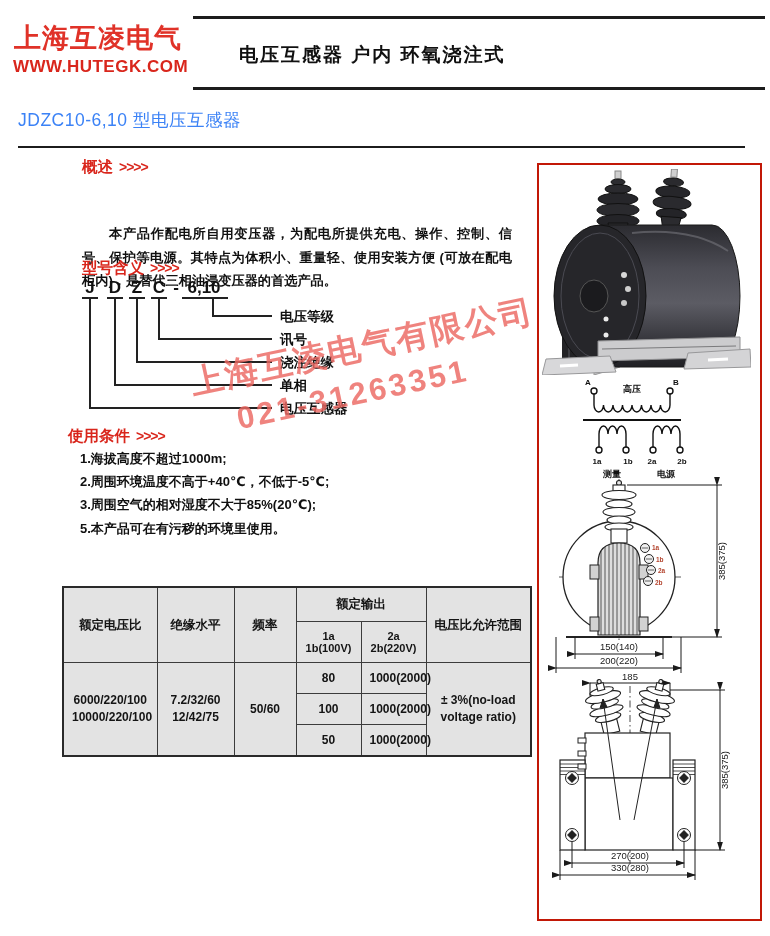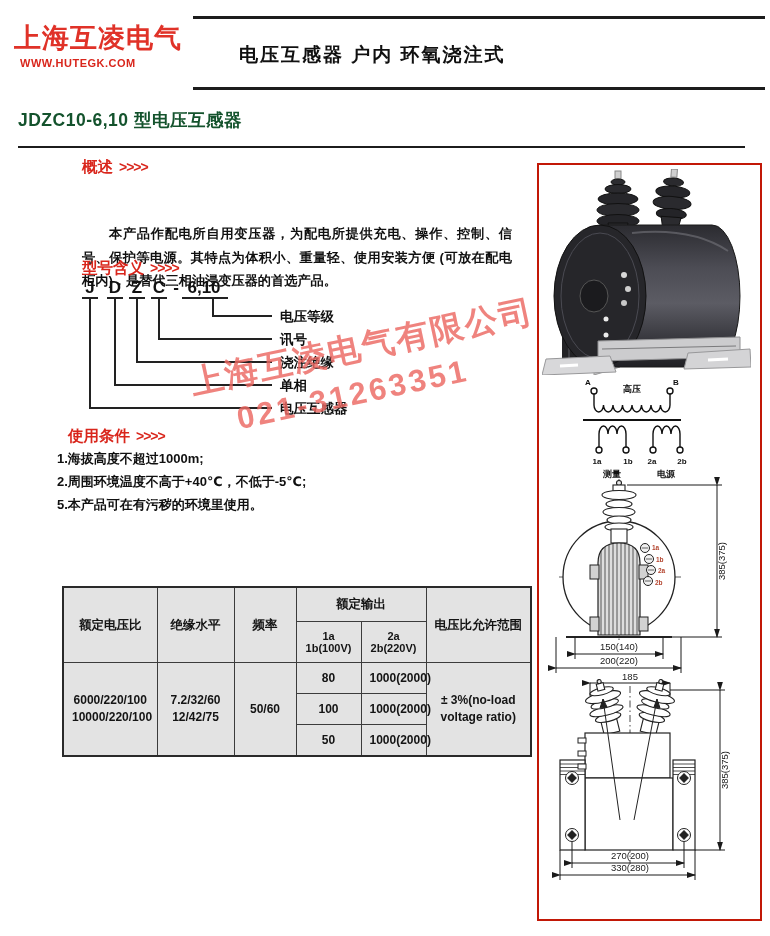--- a/index.html
+++ b/index.html
@@ -3,31 +3,31 @@
 <meta charset="utf-8">
 <style>
   * { margin:0; padding:0; box-sizing:border-box; }
   html,body { width:770px; height:936px; background:#fff; }
   body { position:relative; font-family:"Liberation Sans","DejaVu Sans",sans-serif; color:#141414; overflow:hidden; }
   .abs { position:absolute; }
   .hline { position:absolute; background:#1c1c1c; height:2.5px; }
   .thin  { height:2px; }
   
   .logo { left:14px; top:20px; font-size:27px; font-weight:900; color:#e03228; letter-spacing:1px; }
-  .website { left:13px; top:57px; font-size:11px; font-weight:700; color:#d9261c; letter-spacing:.5px;margin-left:7px; }
+  .website { left:13px; top:57px; font-size:17px; font-weight:700; color:#d9261c; letter-spacing:.5px; }
   .doc-title { left:200px; top:42px; font-size:19px; font-weight:700; color:#101010; letter-spacing:2px;margin-left:39px; }
-  .page-heading { left:18px; top:108px; font-size:17.5px; font-weight:700; color:#14532d; letter-spacing:.5px; }
+  .page-heading { left:18px; top:108px; font-size:17.5px; font-weight:400; color:#3b82f6; letter-spacing:.5px; }
   
   .sec-head { font-size:15.5px; font-weight:700; color:#d9261c; }
   .sec-head .arrows { font-weight:900; letter-spacing:-1px; margin-left:6px; font-size:14px; }
   
   .para { left:82px; top:182px; width:430px; font-size:13.2px; line-height:1.78; font-weight:600;
           text-align:justify; text-indent:27px; color:#101010;margin-top:40px; }
   
-  .usage-list { left:57px; top:447px; width:450px; list-style:none; }
+  .usage-list { left:80px; top:447px; width:450px; list-style:none; }
   .usage-list li { font-size:13px; font-weight:600; line-height:23.2px; color:#101010; }
   
   .spec { left:62px; top:586px; width:468px; border-collapse:collapse; background:#e3e3e3;
           table-layout:fixed; }
   .spec th, .spec td { border:1.6px solid #3c3c3c; text-align:center; vertical-align:middle;
           font-weight:700; color:#141414; padding:8px; }
   .spec { border:2px solid #2a2a2a; }
   .spec th { font-size:12.5px; }
   .spec .sub th { font-size:11px; font-weight:600; height:24px; }
   .spec td { font-size:12px; height:26px; font-weight:600; }
@@ -96,20 +96,21 @@
   <text class="mlabel" x="204" y="114">单相</text>
   <text class="mlabel" x="204" y="137">电压互感器</text>
 </svg>
 
 <div class="abs sec-head" style="left:68px; top:426px;">
   <span>使用条件</span><span class="arrows">&gt;&gt;&gt;&gt;</span>
 </div>
 <ul class="abs usage-list">
   <li>1.海拔高度不超过1000m;</li>
   <li>2.周围环境温度不高于+40℃，不低于-5℃;</li>
+  <li>3.周围空气的相对湿度不大于85%(20℃);</li>
   <li>5.本产品可在有污秽的环境里使用。</li>
 </ul>
 
 <table class="abs spec">
   <colgroup>
     <col style="width:94px">
       <col style="width:77px">
       <col style="width:62px">
     <col style="width:65px">
       <col style="width:65px">

